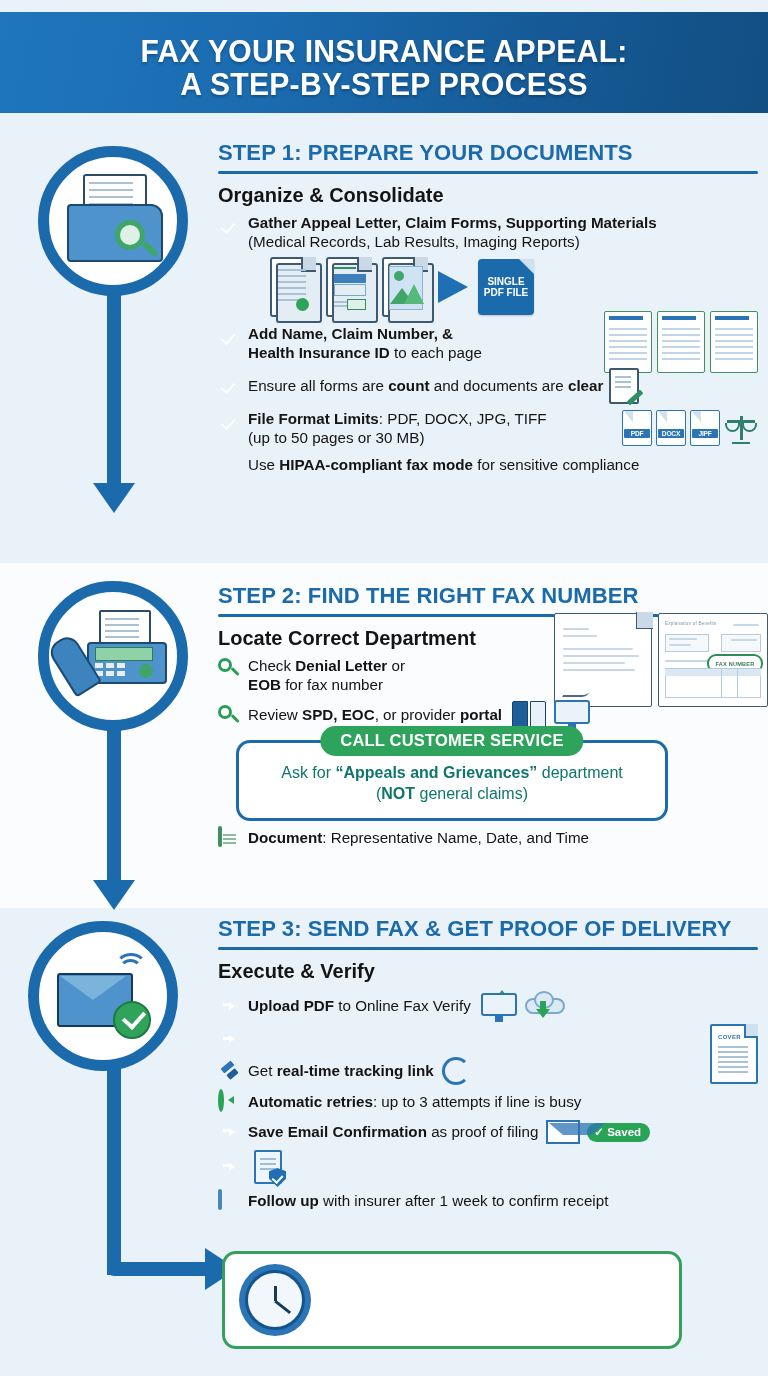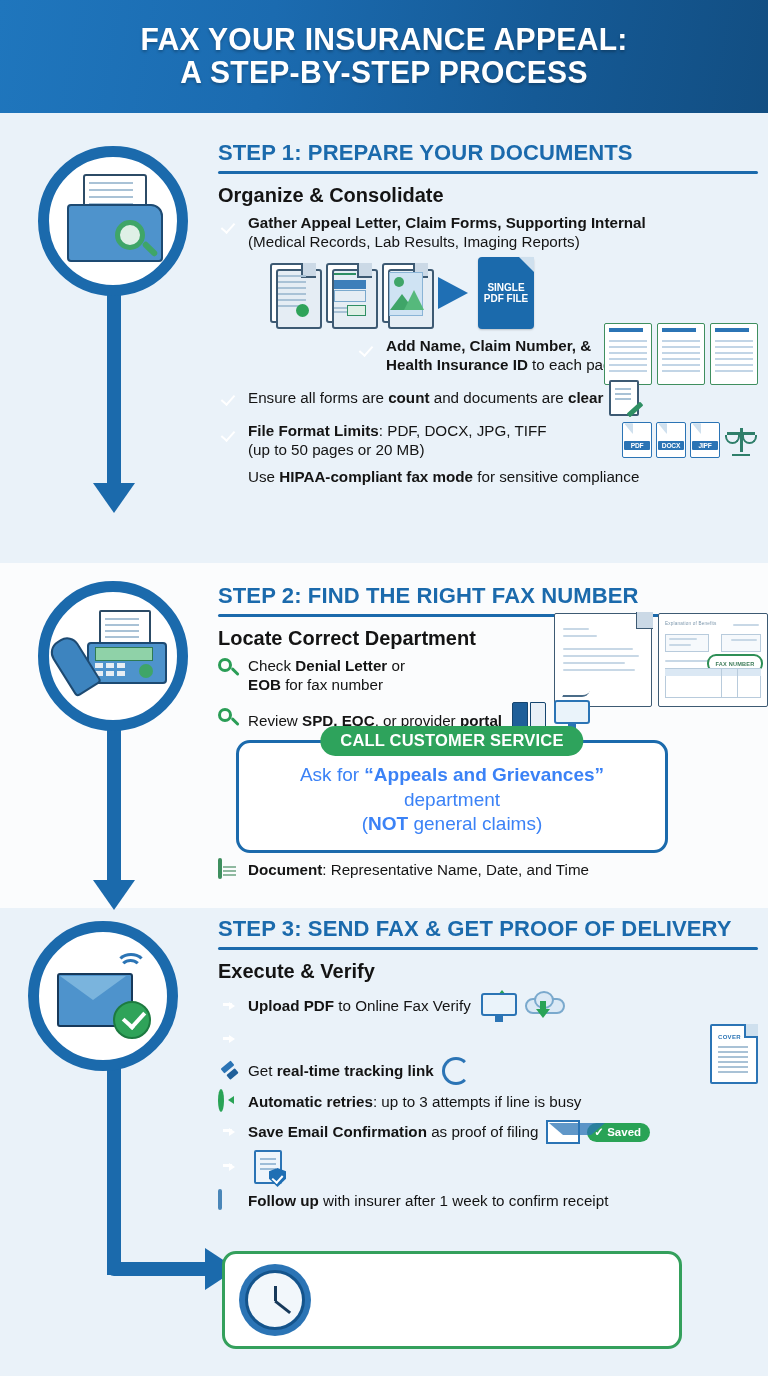--- a/index.html
+++ b/index.html
@@ -5,21 +5,21 @@
   html,body{margin:0;padding:0;}
   body{
     width:768px;height:1376px;overflow:hidden;
     font-family:"Liberation Sans", sans-serif;
     background:#eaf2f9;color:#1a1a1a;
   }
   .page{position:relative;width:768px;height:1376px;}
 
   
   .header{
-    position:absolute;left:0;top:0;width:768px;height:113px;
+    position:absolute;left:0;top:12px;width:768px;height:113px;
     background:linear-gradient(100deg,#1f76bd 0%,#1b6bb0 35%,#155a96 70%,#124e82 100%);
     display:flex;align-items:center;justify-content:center;
   }
   .header-title{
     text-align:center;color:#ffffff;font-weight:bold;
     font-size:31px;line-height:1.06;letter-spacing:.3px;
     text-shadow:0 2px 3px rgba(0,0,0,.25);
     transform:scaleX(.97);
   }
   .header-title .l2{display:block;}
@@ -100,21 +100,21 @@
   .note{width:22px;height:24px;background:#eef6ee;border:2px solid #3f8f5f;border-radius:2px;position:relative;}
   .note:after{content:"";position:absolute;left:3px;top:6px;width:13px;height:2px;background:#8fb9a0;box-shadow:0 4px 0 #8fb9a0,0 8px 0 #8fb9a0;}
 
   
   .doc{width:46px;height:60px;background:#fff;border:2px solid #3d5a73;border-radius:3px;position:relative;box-sizing:border-box;}
   .doc .fold{position:absolute;right:-2px;top:-2px;width:13px;height:13px;background:#cbd9e6;border-left:2px solid #3d5a73;border-bottom:2px solid #3d5a73;}
   .doc .ln{position:absolute;left:6px;width:28px;height:2px;background:#a9c2d6;}
   .docstack{position:relative;}
   .docstack:before{content:"";position:absolute;left:4px;top:4px;width:46px;height:60px;background:#e5edf4;border:2px solid #3d5a73;border-radius:3px;box-sizing:border-box;}
 
-  .pdfbox{width:56px;height:72px;background:#1b6aac;border-radius:4px;position:relative;
+  .pdfbox{width:56px;height:56px;background:#1b6aac;border-radius:4px;position:relative;
     display:flex;align-items:center;justify-content:center;text-align:center;
     color:#fff;font-weight:bold;font-size:10px;line-height:1.15;box-shadow:0 1px 2px rgba(0,0,0,.2);}
   .pdfbox .fold2{position:absolute;right:0;top:0;width:15px;height:15px;background:#cfe0ee;
     clip-path:polygon(0 0,100% 100%,100% 0);}
   .bigarrow{width:0;height:0;border-top:16px solid transparent;border-bottom:16px solid transparent;border-left:30px solid #1f6fb4;}
 
   .pagecard{width:48px;height:62px;background:#fff;border:1.6px solid #3f8f5f;border-radius:2px;position:relative;box-sizing:border-box;}
   .pagecard .hd{position:absolute;left:4px;top:4px;width:34px;height:4px;background:#2b74b5;}
   .pagecard .ln{position:absolute;left:4px;width:38px;height:1.6px;background:#c2d5e6;}
 
@@ -163,21 +163,21 @@
   .signdoc{width:30px;height:36px;background:#fff;border:2px solid #3d5a73;border-radius:2px;position:relative;box-sizing:border-box;}
   .signdoc .ln{position:absolute;left:4px;width:16px;height:1.8px;background:#a9c2d6;}
   .signdoc .pen{position:absolute;right:-7px;bottom:2px;width:18px;height:5px;background:#2f8f63;transform:rotate(-42deg);border-radius:1px;}
 
   
   .csbox{position:relative;border:3px solid #1b6aac;border-radius:14px;background:#fff;
     padding:20px 12px 13px 12px;text-align:center;margin:10px 0 6px 18px;width:432px;box-sizing:border-box;}
   .cstab{position:absolute;left:50%;top:-17px;transform:translateX(-50%);
     background:#2ea35c;color:#fff;font-weight:bold;font-size:16.5px;letter-spacing:.2px;
     padding:5px 20px 6px 20px;border-radius:16px;white-space:nowrap;}
-  .cstext{font-size:19px;line-height:1.3;color:#3b82f6;}
+  .cstext{font-size:16px;line-height:1.3;color:#0f766e;}
 
   
   .deadline{
     position:absolute;left:222px;top:1251px;width:460px;height:98px;
     border:3.4px solid #34a05c;border-radius:14px;background:#fff;
     display:flex;align-items:center;padding:0 14px;box-sizing:border-box;z-index:4;
   }
   .clock{flex:0 0 auto;width:72px;height:72px;border-radius:50%;background:#2b74b5;
     display:flex;align-items:center;justify-content:center;margin-right:12px;position:relative;}
   .clock .face{width:54px;height:54px;border-radius:50%;background:#f2f7fb;border:3px solid #14548c;position:relative;}
@@ -249,21 +249,21 @@
   </div>
 
   <div class="content s1">
     <div class="step-head">STEP 1: PREPARE YOUR DOCUMENTS</div>
     <div class="step-rule"></div>
     <div class="sub-head">Organize &amp; Consolidate</div>
 
     <div class="bullet">
       <span class="bi ic"><span class="chk"></span></span>
       <span class="btx">
-        <b>Gather Appeal Letter, Claim Forms, Supporting Internal</b><br>
+        <b>Gather Appeal Letter, Claim Forms, Supporting Materials</b><br>
         <span>(Medical Records, Lab Results, Imaging Reports)</span>
       </span>
     </div>
 
     <div style="display:flex;align-items:center;gap:10px;margin:6px 0 8px 52px;">
       <div class="doc docstack">
         <span class="fold"></span>
         <span class="ln" style="top:10px"></span>
           <span class="ln" style="top:16px"></span>
         <span class="ln" style="top:22px"></span>
@@ -291,21 +291,21 @@
       <div class="pdfbox">
         <span class="fold2"></span>
         <span>
           <span>SINGLE</span><br>
           <span>PDF FILE</span>
         </span>
       </div>
     </div>
 
     <div style="position:relative;">
-      <div class="bullet" style="justify-content:center;">
+      <div class="bullet" style="">
         <span class="bi ic"><span class="chk"></span></span>
         <span class="btx">
           <b>Add Name, Claim Number, &amp;</b><br>
           <b>Health Insurance ID</b><span> to each page</span>
         </span>
       </div>
       <div style="position:absolute;right:0;top:-14px;display:flex;gap:5px;">
         <div class="pagecard">
             <span class="hd"></span>
           <span class="ln" style="top:16px"></span>
@@ -345,21 +345,21 @@
           <span class="ln" style="top:16px"></span>
           <span class="pen"></span>
       </span>
     </div>
 
     <div style="position:relative;">
       <div class="bullet">
         <span class="bi ic"><span class="chk"></span></span>
         <span class="btx">
           <b>File Format Limits</b><span>: PDF, DOCX, JPG, TIFF</span><br>
-          <span>(up to 50 pages or 20 MB)</span>
+          <span>(up to 50 pages or 30 MB)</span>
         </span>
       </div>
       <div style="position:absolute;right:0;top:0;display:flex;align-items:flex-end;gap:4px;">
         <span class="fmtbadge">
             <span class="fold3"></span>
             <span>PDF</span>
           </span>
         <span class="fmtbadge">
             <span class="fold3"></span>
             <span>DOCX</span>
@@ -421,21 +421,21 @@
           <span class="blurline" style="position:absolute;left:6px;top:46px;width:52px;"></span>
           <span style="position:absolute;right:4px;top:40px;width:52px;height:15px;border:2px solid #2e8f56;border-radius:9px;background:#fff;display:flex;align-items:center;justify-content:center;font-size:5.6px;color:#3c7b58;font-weight:bold;letter-spacing:.2px;">FAX NUMBER</span>
           <span style="position:absolute;left:6px;bottom:8px;width:96px;height:30px;border:1.3px solid #b8cbdc;box-sizing:border-box;"></span>
           <span style="position:absolute;left:6px;bottom:30px;width:96px;height:7px;background:#dbe8f4;"></span>
           <span style="position:absolute;left:62px;bottom:8px;width:1.3px;height:30px;background:#b8cbdc;"></span>
           <span style="position:absolute;left:78px;bottom:8px;width:1.3px;height:30px;background:#b8cbdc;"></span>
         </div>
       </div>
     </div>
 
-    <div class="bullet" style="align-items:flex-end;margin-top:4px;">
+    <div class="bullet" style="align-items:center;margin-top:4px;">
       <span class="bi ic"><span class="magn"><i></i><b></b></span></span>
       <span class="btx"><span>Review </span><b>SPD, EOC</b><span>, or provider </span><b>portal</b></span>
       <span class="book" style="margin-left:10px;">
           <i></i>
           <b></b>
         </span>
       <span class="monitor" style="margin-left:8px;">
           <i></i>
           <b></b>
         </span>

